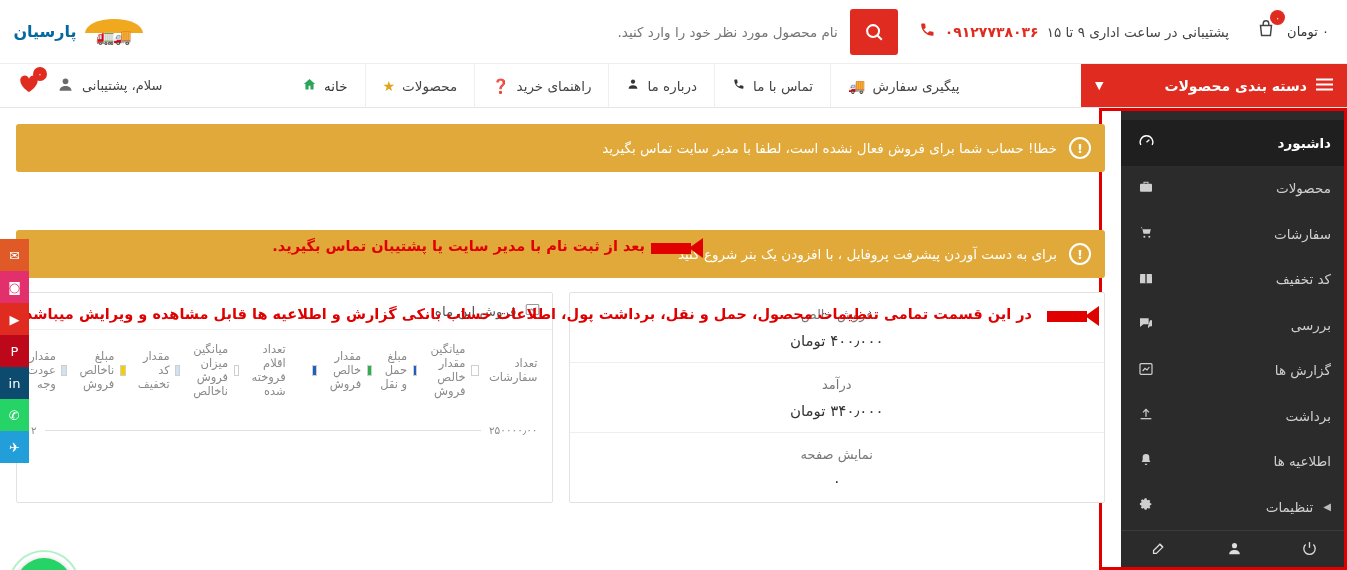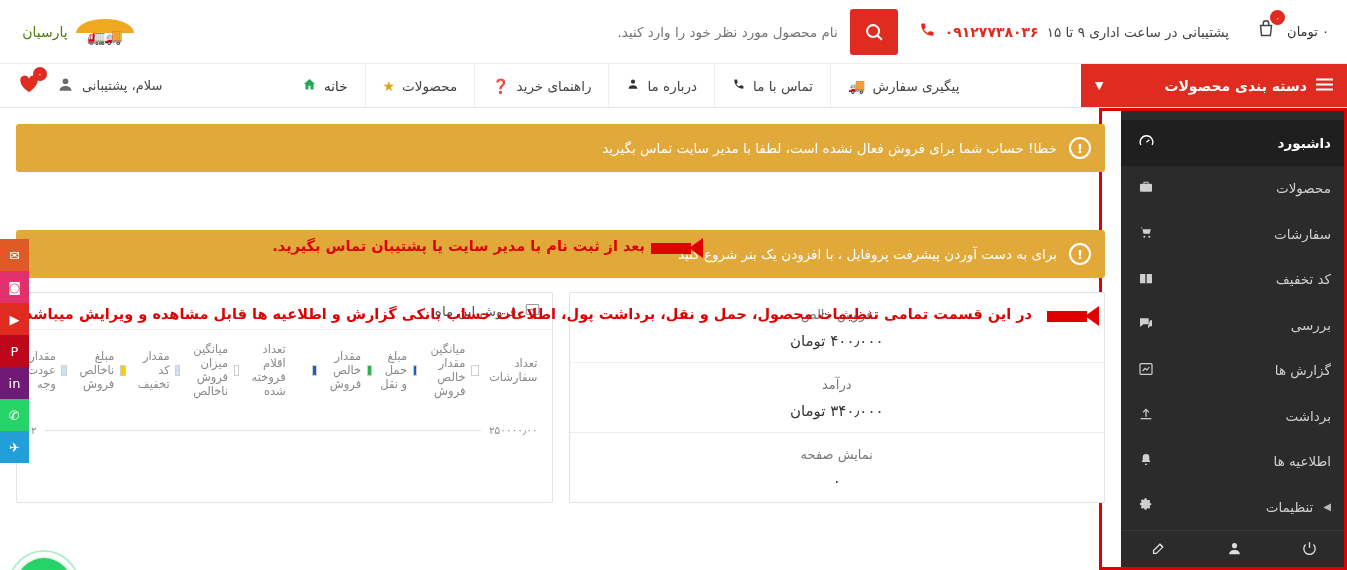--- a/index.html
+++ b/index.html
@@ -15,21 +15,21 @@
   
   .topbar {
     height: 64px; display: flex; align-items: center;
     border-bottom: 1px solid #eee; background: #fff;
     position: relative;
   }
   .brand {
     width: 150px; display: flex; align-items: center; justify-content: center;
     gap: 4px; padding-left: 8px;
   }
-  .brand-text { font-size: 14px; color: #4d7c0f; font-weight: normal; }
+  .brand-text { font-size: 16px; color: #0369a1; font-weight: bold; }
   .brand-mark { position: relative; width: 64px; height: 34px; }
   .brand-swoosh {
     position: absolute; right: 2px; top: 4px; width: 58px; height: 14px;
     background: #f0a81e; border-radius: 50% 50% 0 0 / 100% 100% 0 0;
   }
   .brand-truck {
     position: absolute; right: 4px; top: 14px; width: 54px; height: 16px;
     font-size: 15px; color: #333; line-height: 16px; text-align: center;
     letter-spacing: -1px;
   }
@@ -585,21 +585,21 @@
         <span class="arrow"></span>
         <span class="annot-text">در این قسمت تمامی تنظیمات محصول، حمل و نقل، برداشت پول، اطلاعات حساب بانکی گزارش و اطلاعیه ها قابل مشاهده و ویرایش میباشد</span>
       </div>
     </div>
 
     <div class="social-rail">
       <div style="background:#e05a28">✉</div>
       <div style="background:#e1306c">◙</div>
       <div style="background:#e02b20">▶</div>
       <div style="background:#bd081c">P</div>
-      <div style="background:#701a75">in</div>
+      <div style="background:#0c4a6e">in</div>
       <div style="background:#25d366">✆</div>
       <div style="background:#229ed9">✈</div>
     </div>
 
     <div class="wa-ring"></div>
     <div class="whatsapp-float">✆</div>
   </div>
 </div>
 
 </body></html>

